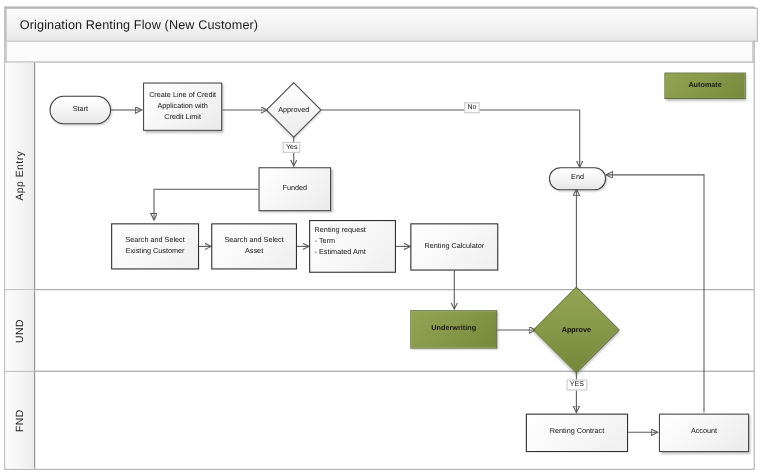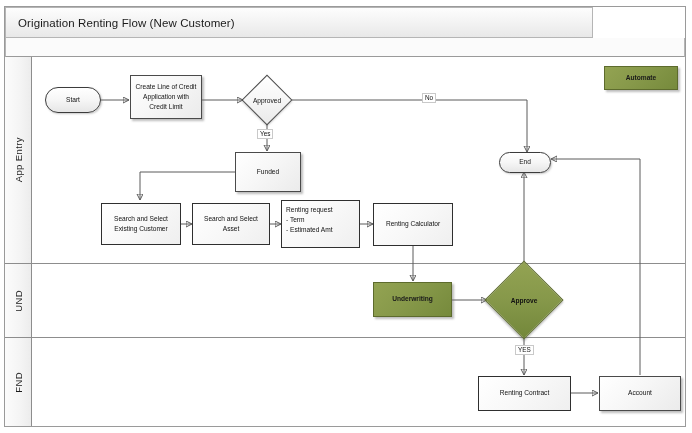--- a/index.html
+++ b/index.html
@@ -17,21 +17,21 @@
     position:absolute;
     left:4px;top:6px;width:682px;height:421px;
     border:1px solid #9a9a9a;
     box-sizing:border-box;
     background:#ffffff;
   }
 
   
   .titlebar{
     position:absolute;
-    left:5px;top:7px;width:588px;height:31px;
+    left:5px;top:7px;width:684px;height:31px;
     box-sizing:border-box;
     border:1px solid #b5b5b5;
     background:linear-gradient(180deg,#fdfdfd 0%,#f2f2f2 55%,#e8e8e8 100%);
     display:flex;align-items:center;
   }
   .titlebar .txt{
     padding-left:12px;
     font-size:11.5px;
     color:#1a1a1a;
     letter-spacing:.1px;

